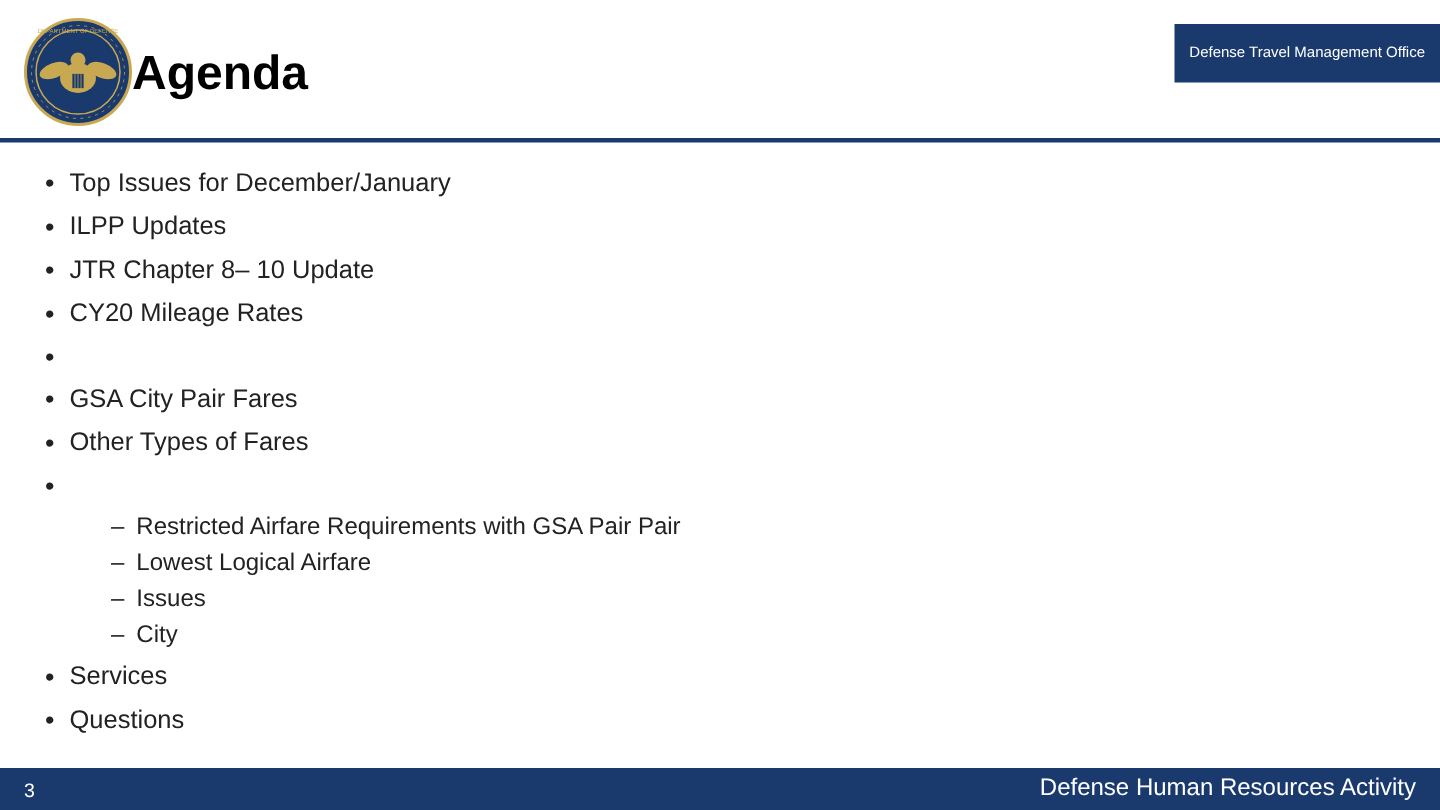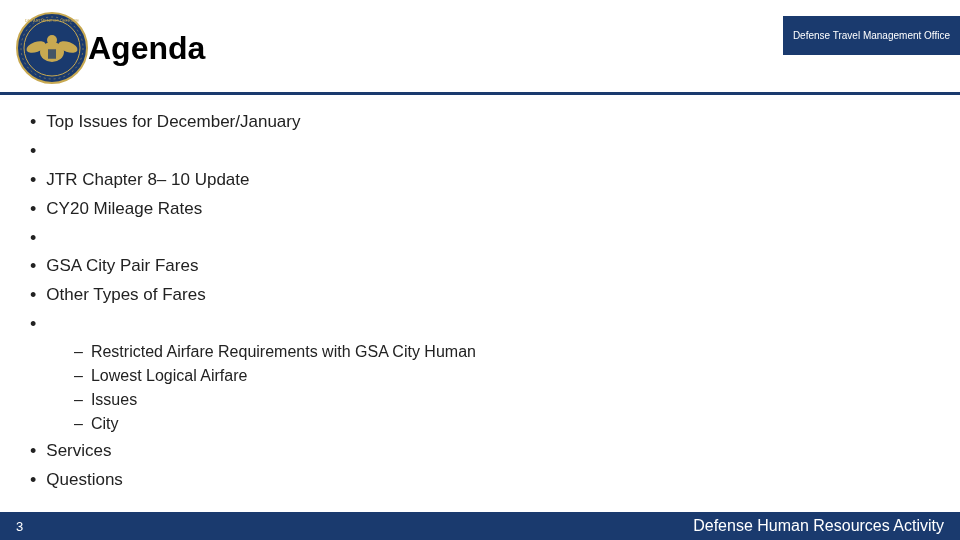--- a/index.html
+++ b/index.html
@@ -143,20 +143,21 @@
 </div>
 
 <div class="content">
   <ul class="bullet-list">
     <li>
       <span class="bullet-dot">•</span>
       <span>Top Issues for December/January</span>
     </li>
     <li>
       <span class="bullet-dot">•</span>
+      <span>ILPP Updates</span>
     </li>
     <li>
       <span class="bullet-dot">•</span>
       <span>JTR Chapter 8– 10 Update</span>
     </li>
     <li>
       <span class="bullet-dot">•</span>
       <span>CY20 Mileage Rates</span>
     </li>
     <li>
@@ -171,21 +172,21 @@
       <span>Other Types of Fares</span>
     </li>
     <li>
       <span class="bullet-dot">•</span>
     </li>
   </ul>
 
   <ul class="sub-list">
     <li>
       <span class="sub-dash">–</span>
-      <span>Restricted Airfare Requirements with GSA City Human</span>
+      <span>Restricted Airfare Requirements with GSA Pair Pair</span>
     </li>
     <li>
       <span class="sub-dash">–</span>
       <span>Lowest Logical Airfare</span>
     </li>
     <li>
       <span class="sub-dash">–</span>
       <span>Issues</span>
     </li>
     <li>

